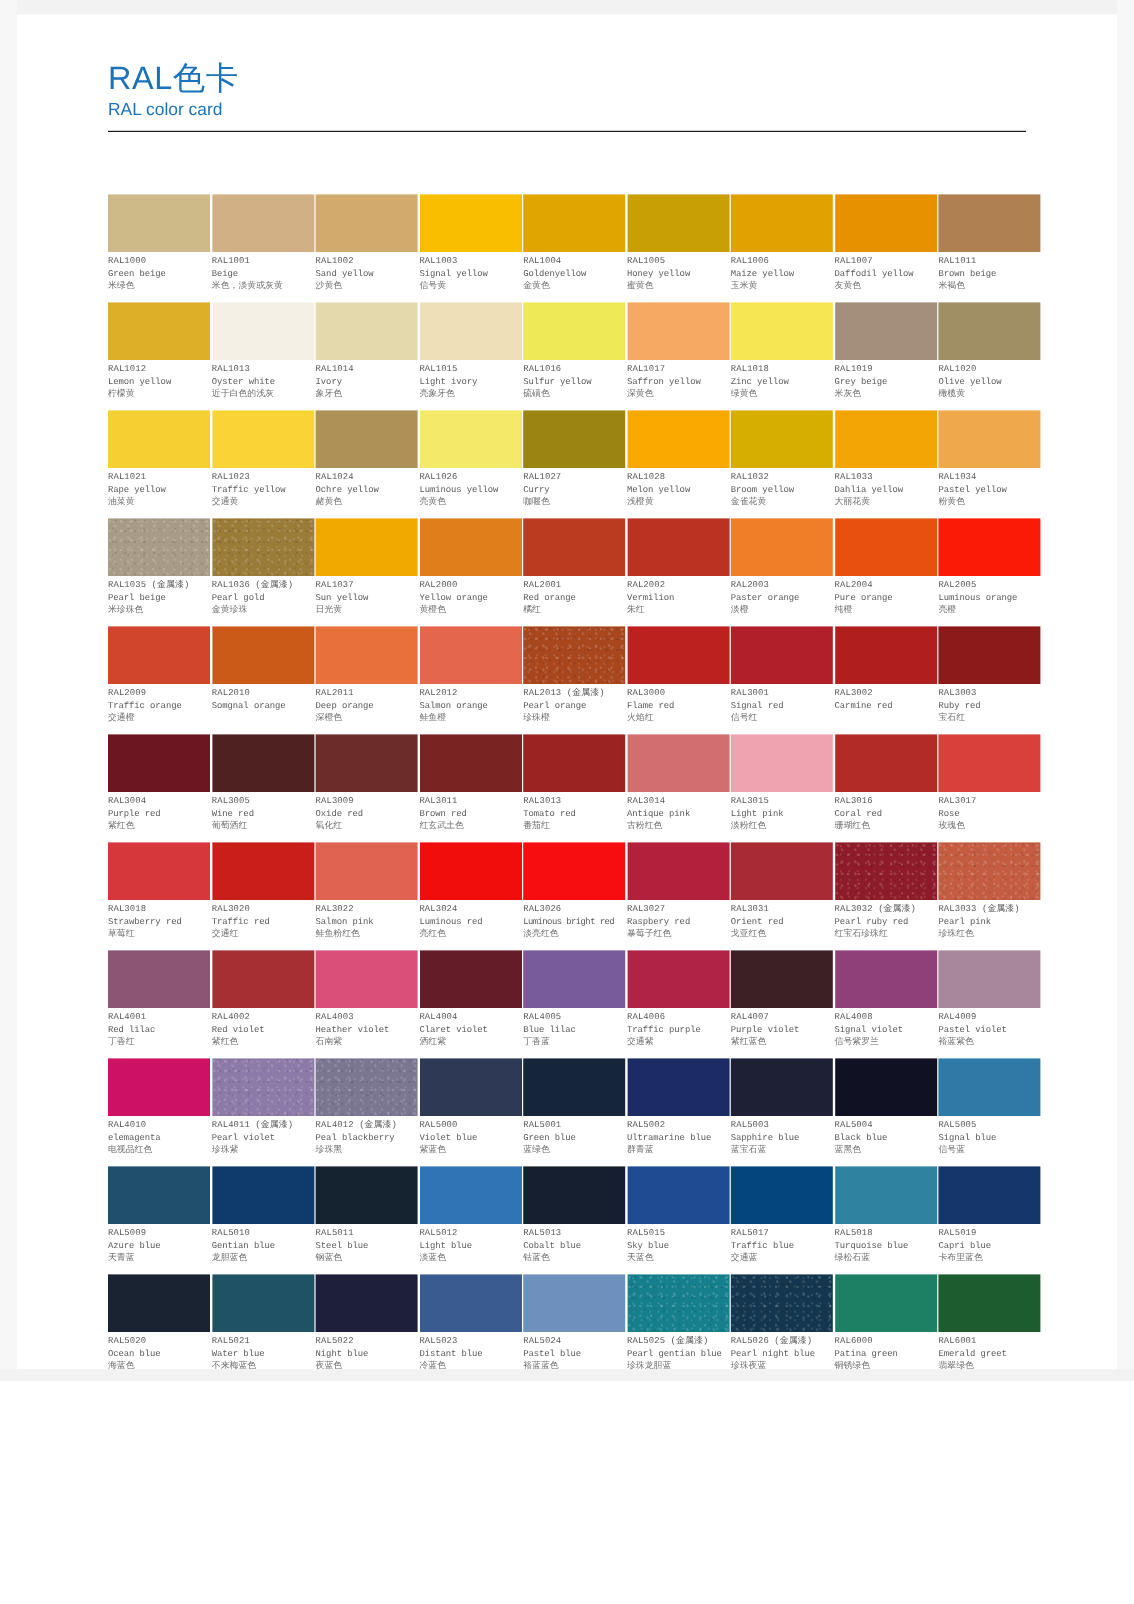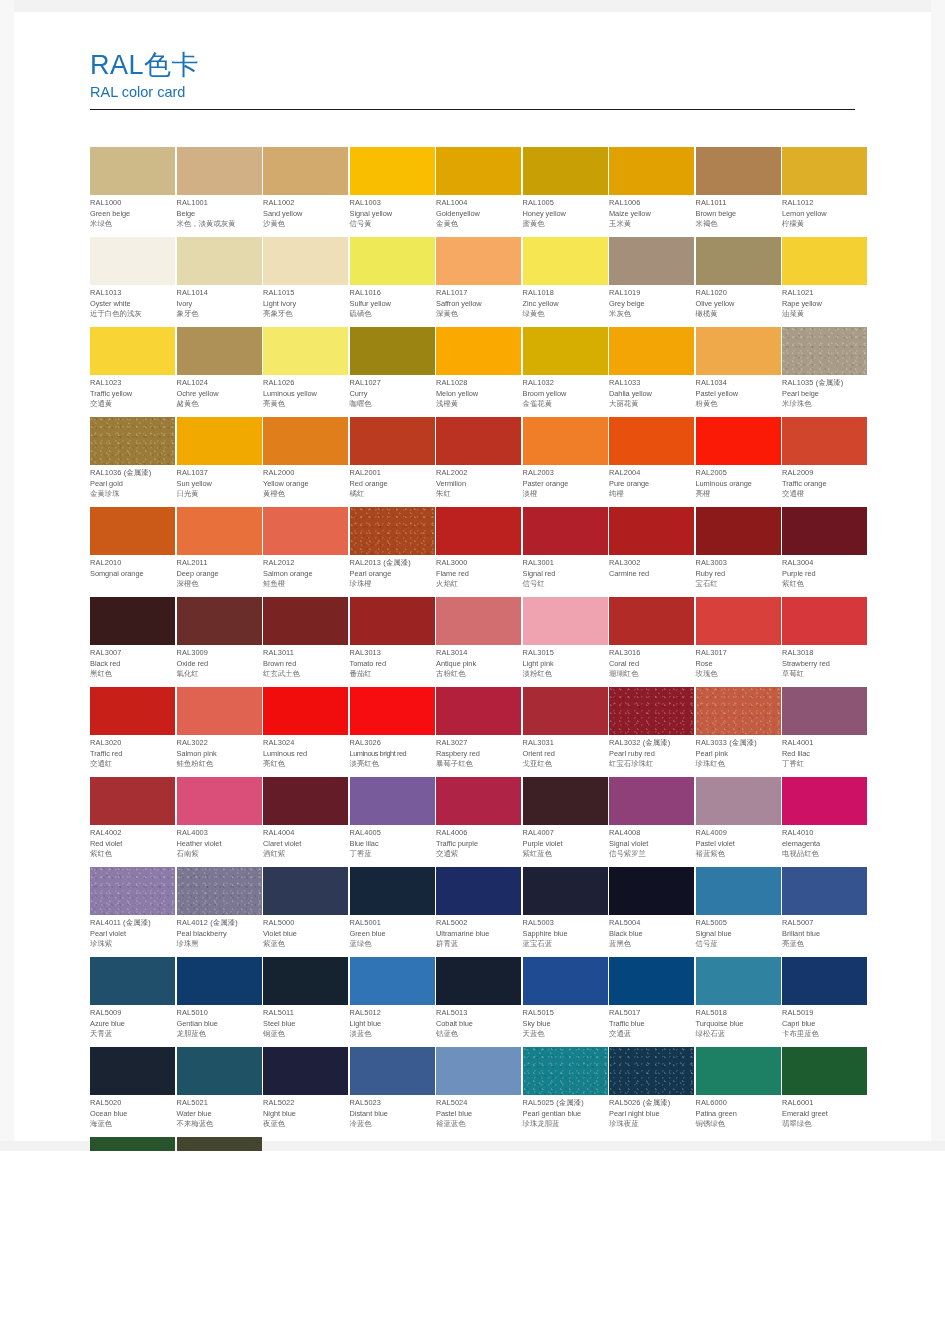--- a/index.html
+++ b/index.html
@@ -59,26 +59,27 @@
     font-weight: normal;
     line-height: 1.2;
   }
   .header-rule {
     margin-top: 7px;
     border-top: 1.6px solid #1a1a1a;
     width: 765px;
   }
   main.swatch-grid {
     position: absolute;
-    left: 90px; top: 147px;
+    left: 90px; top: 162px;
     width: 775px;
     display: grid;
     grid-template-columns: repeat(9, 85px);
     column-gap: 1.5px;
     row-gap: 0px;
+    font-family: Liberation Mono, monospace;
   }
   .swatch-cell {
     width: 85px;
     height: 90px;
     position: relative;
   }
   .chip {
     width: 85px;
     height: 48px;
     display: block;
@@ -184,20 +185,28 @@
       </div>
       <div class="swatch-cell">
         <div class="chip" style="background-color: rgb(225, 161, 0);"></div>
         <div class="labels">
           <div class="code">RAL1006</div>
           <div class="name-en">Maize yellow</div>
           <div class="name-cn">玉米黄</div>
         </div>
       </div>
       <div class="swatch-cell">
+        <div class="chip" style="background-color: rgb(231, 145, 0);"></div>
+        <div class="labels">
+          <div class="code">RAL1007</div>
+          <div class="name-en">Daffodil yellow</div>
+          <div class="name-cn">友黄色</div>
+        </div>
+      </div>
+      <div class="swatch-cell">
         <div class="chip" style="background-color: rgb(175, 128, 80);"></div>
         <div class="labels">
           <div class="code">RAL1011</div>
           <div class="name-en">Brown beige</div>
           <div class="name-cn">米褐色</div>
         </div>
       </div>
       <div class="swatch-cell">
         <div class="chip" style="background-color: rgb(221, 175, 40);"></div>
         <div class="labels">
@@ -488,25 +497,25 @@
       </div>
       <div class="swatch-cell">
         <div class="chip" style="background-color: rgb(107, 22, 32);"></div>
         <div class="labels">
           <div class="code">RAL3004</div>
           <div class="name-en">Purple red</div>
           <div class="name-cn">紫红色</div>
         </div>
       </div>
       <div class="swatch-cell">
-        <div class="chip" style="background-color: rgb(58, 27, 27);"></div>
-        <div class="labels">
-          <div class="code">RAL3007</div>
-          <div class="name-en">Black red</div>
-          <div class="name-cn">黑红色</div>
+        <div class="chip" style="background-color: rgb(79, 34, 34);"></div>
+        <div class="labels">
+          <div class="code">RAL3005</div>
+          <div class="name-en">Wine red</div>
+          <div class="name-cn">葡萄酒红</div>
         </div>
       </div>
       <div class="swatch-cell">
         <div class="chip" style="background-color: rgb(107, 45, 42);"></div>
         <div class="labels">
           <div class="code">RAL3009</div>
           <div class="name-en">Oxide red</div>
           <div class="name-cn">氧化红</div>
         </div>
       </div>
@@ -765,28 +774,20 @@
           <div class="name-en">Black blue</div>
           <div class="name-cn">蓝黑色</div>
         </div>
       </div>
       <div class="swatch-cell">
         <div class="chip" style="background-color: rgb(47, 121, 166);"></div>
         <div class="labels">
           <div class="code">RAL5005</div>
           <div class="name-en">Signal blue</div>
           <div class="name-cn">信号蓝</div>
-        </div>
-      </div>
-      <div class="swatch-cell">
-        <div class="chip" style="background-color: rgb(53, 83, 143);"></div>
-        <div class="labels">
-          <div class="code">RAL5007</div>
-          <div class="name-en">Brillant blue</div>
-          <div class="name-cn">亮蓝色</div>
         </div>
       </div>
       <div class="swatch-cell">
         <div class="chip" style="background-color: rgb(31, 79, 107);"></div>
         <div class="labels">
           <div class="code">RAL5009</div>
           <div class="name-en">Azure blue</div>
           <div class="name-cn">天青蓝</div>
         </div>
       </div>

